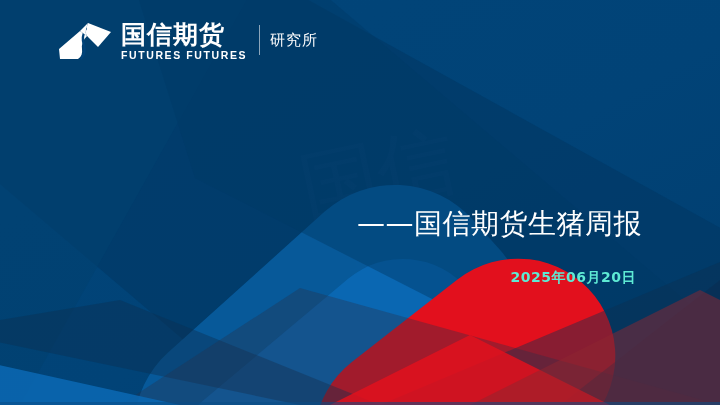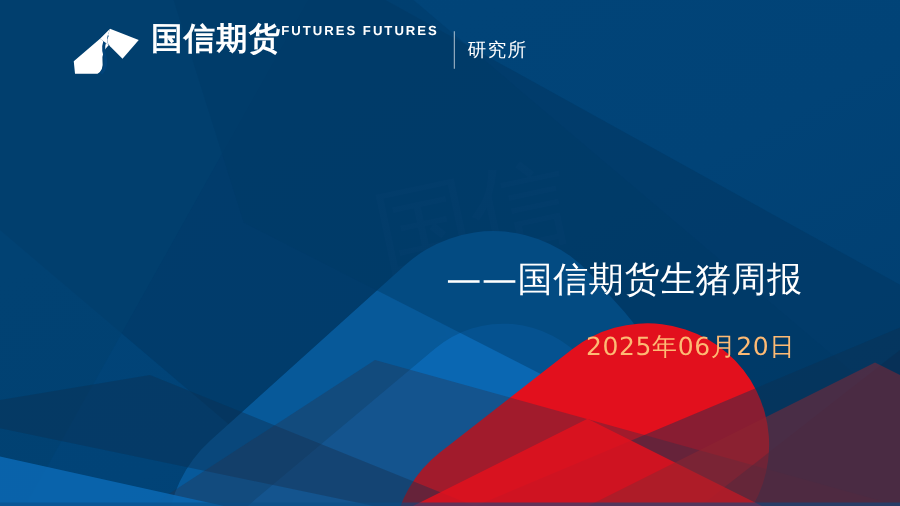--- a/index.html
+++ b/index.html
@@ -36,22 +36,22 @@
     height: 46px;
   }
   .logo-mark {
     width: 56px;
     height: 44px;
     margin-right: 8px;
     flex: none;
   }
   .logo-words {
     display: flex;
-    flex-direction: row;
-    justify-content: center;
+    flex-direction: column;
+    justify-content: flex-end;
     height: 44px;
   }
   .logo-cn {
     color: #ffffff;
     font-size: 25px;
     line-height: 26px;
     font-weight: bold;
     letter-spacing: 1px;
     white-space: nowrap;
     font-family: "DejaVu Sans", sans-serif;
@@ -103,26 +103,27 @@
     font-size: 28px;
     line-height: 32px;
     letter-spacing: 0.5px;
     white-space: nowrap;
     font-family: "DejaVu Sans", sans-serif;
   }
   .date-line {
     position: absolute;
     right: 84px;
     top: 262px;
-    color: #fdba74;
-    font-size: 20px;
+    color: #5eead4;
+    font-size: 14px;
     line-height: 30px;
     letter-spacing: 0.5px;
     white-space: nowrap;
     font-family: "DejaVu Sans", sans-serif;
+    font-weight: bold;
   }
 </style>
 </head>
 <body>
 
 <div id="slide">
 
   <div class="bg-layer">
     <svg class="bg-svg" width="720" height="405" viewBox="0 0 720 405">
       <defs>

